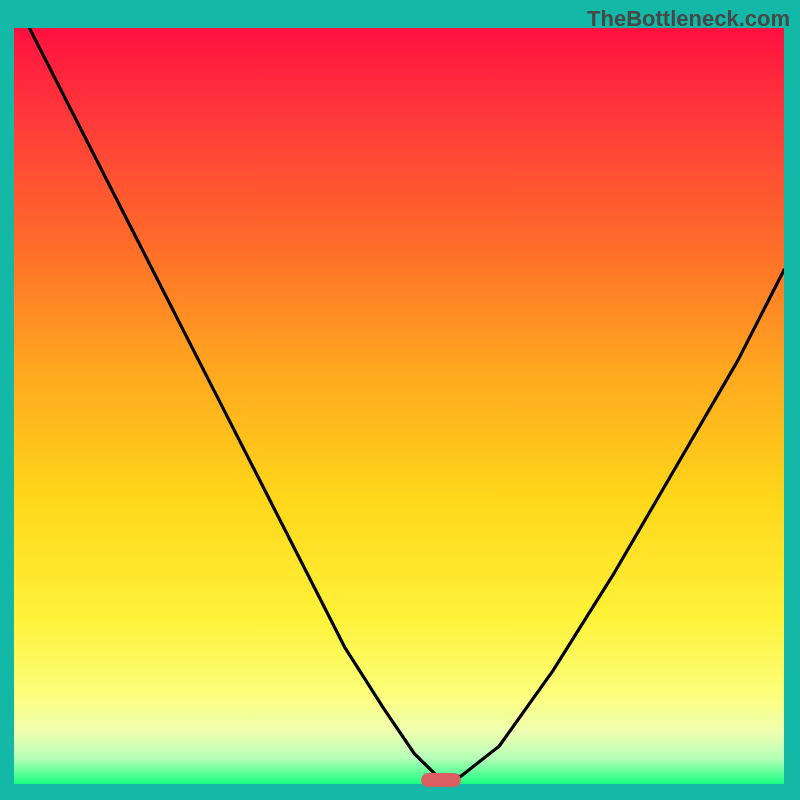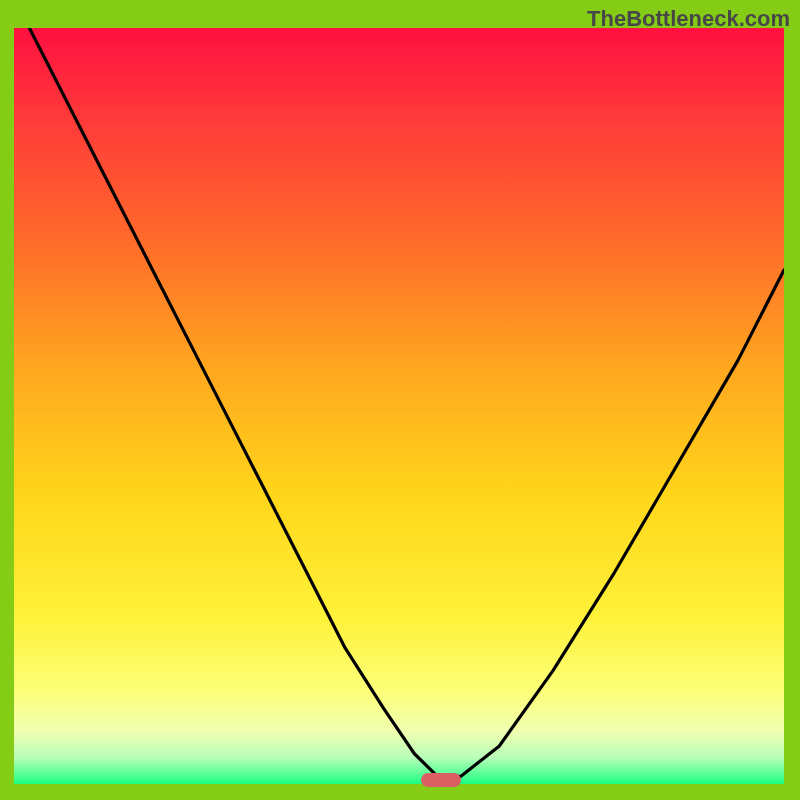--- a/index.html
+++ b/index.html
@@ -1,21 +1,21 @@
 <!DOCTYPE html>
 <html><head>
 <meta charset="utf-8">
 <style>
   * { margin: 0; padding: 0; box-sizing: border-box; }
   html, body { width: 800px; height: 800px; overflow: hidden; background: #000; }
   .chart-container {
     position: relative;
     width: 800px;
     height: 800px;
-    background: #84cc16;
+    background: #14b8a6;
   }
   .watermark {
     position: absolute;
     top: 6px;
     right: 10px;
     color: #474747;
     font-family: Arial, Helvetica, sans-serif;
     font-size: 22px;
     font-weight: bold;
     z-index: 10;

